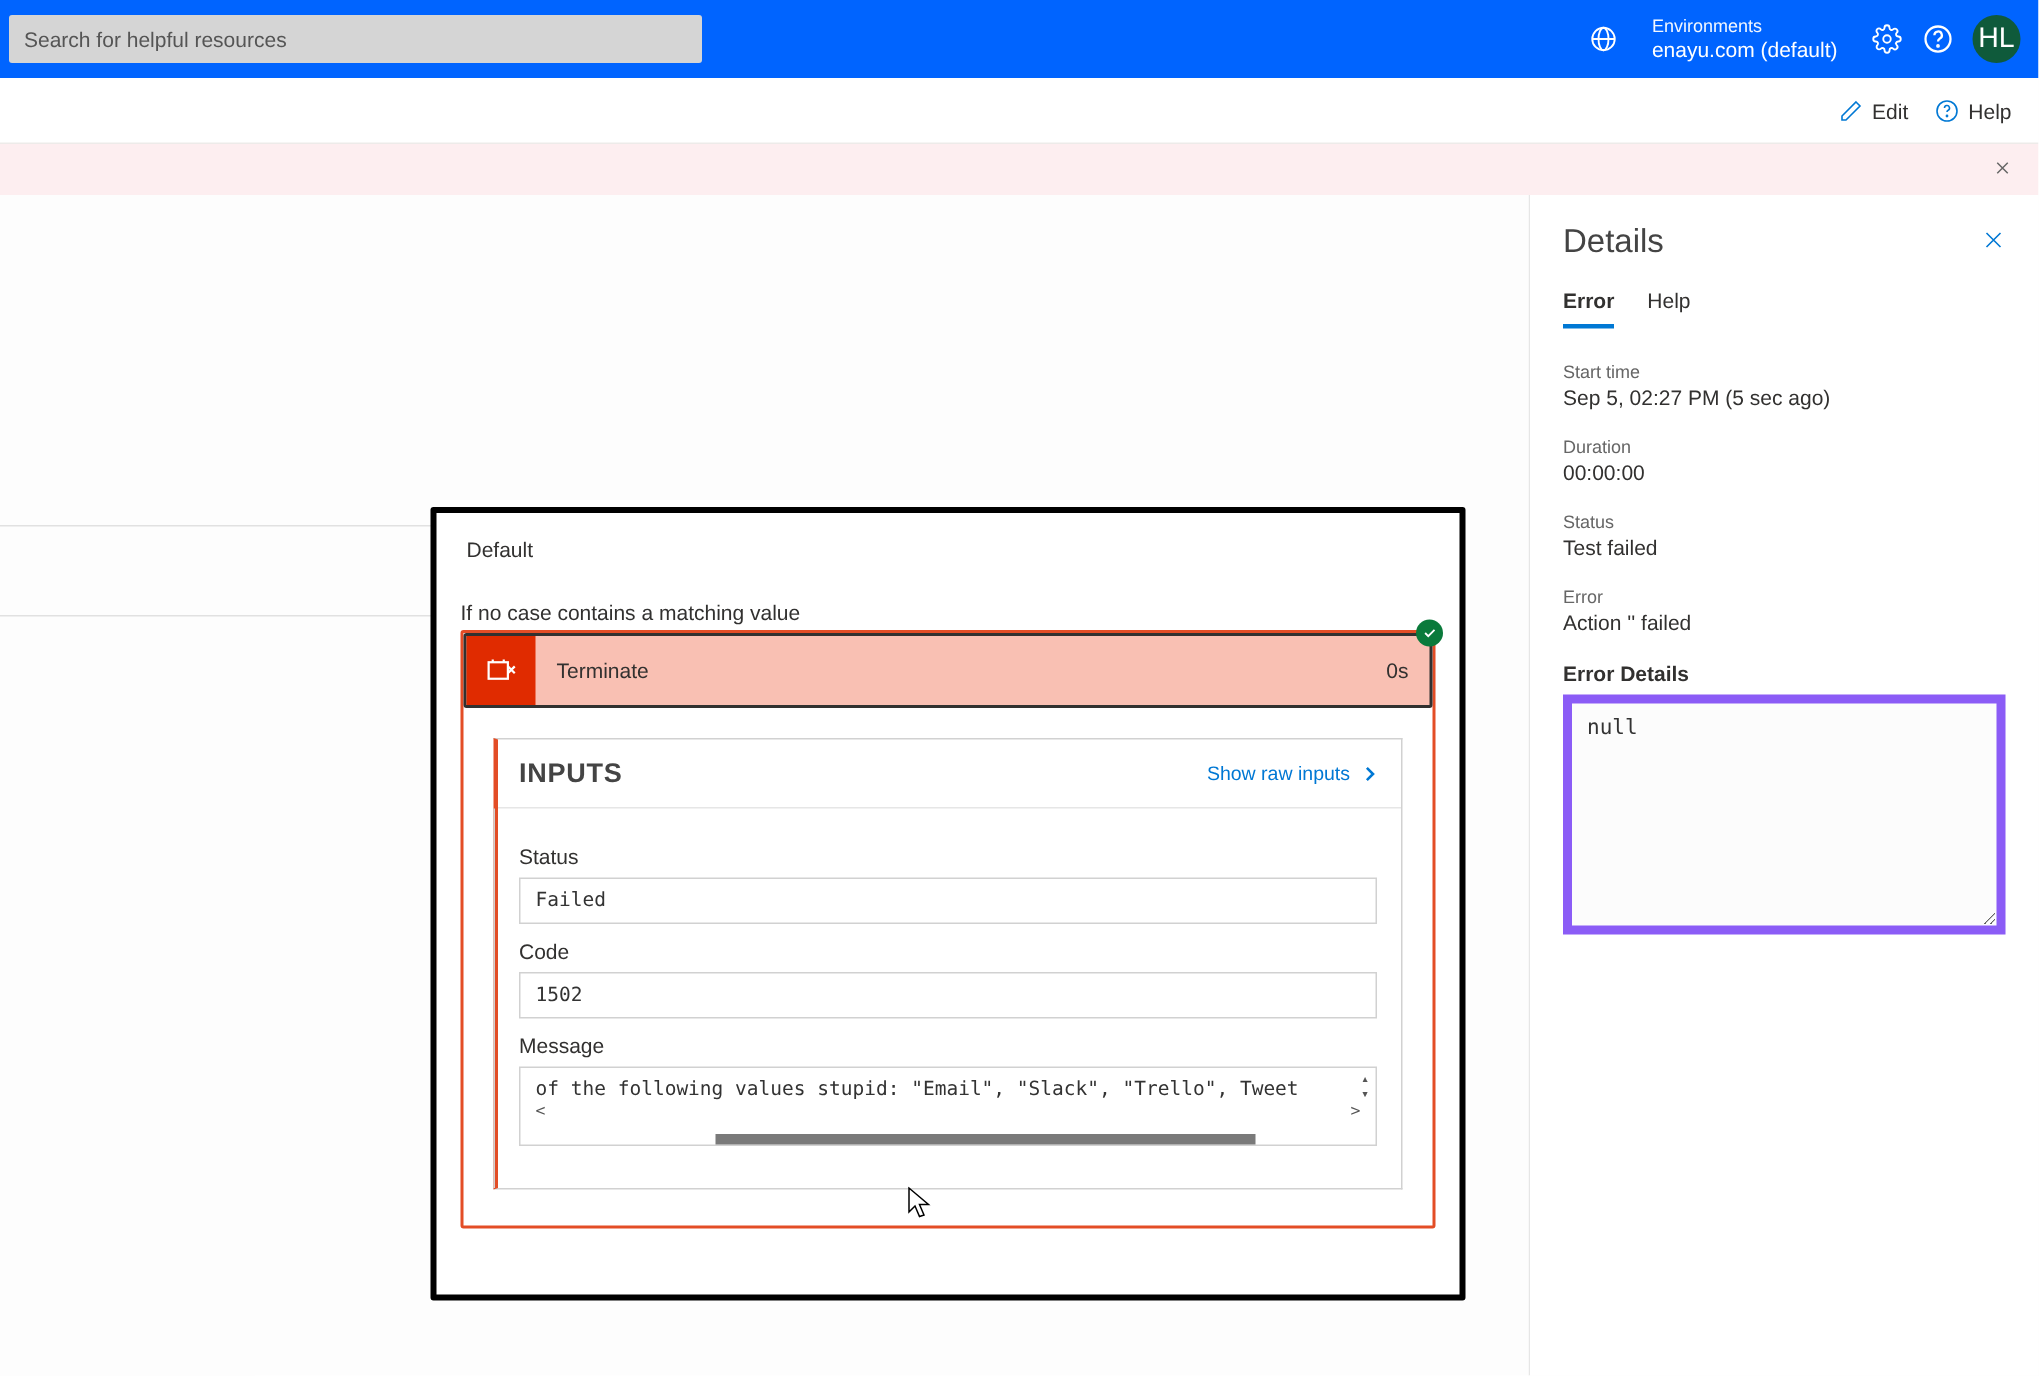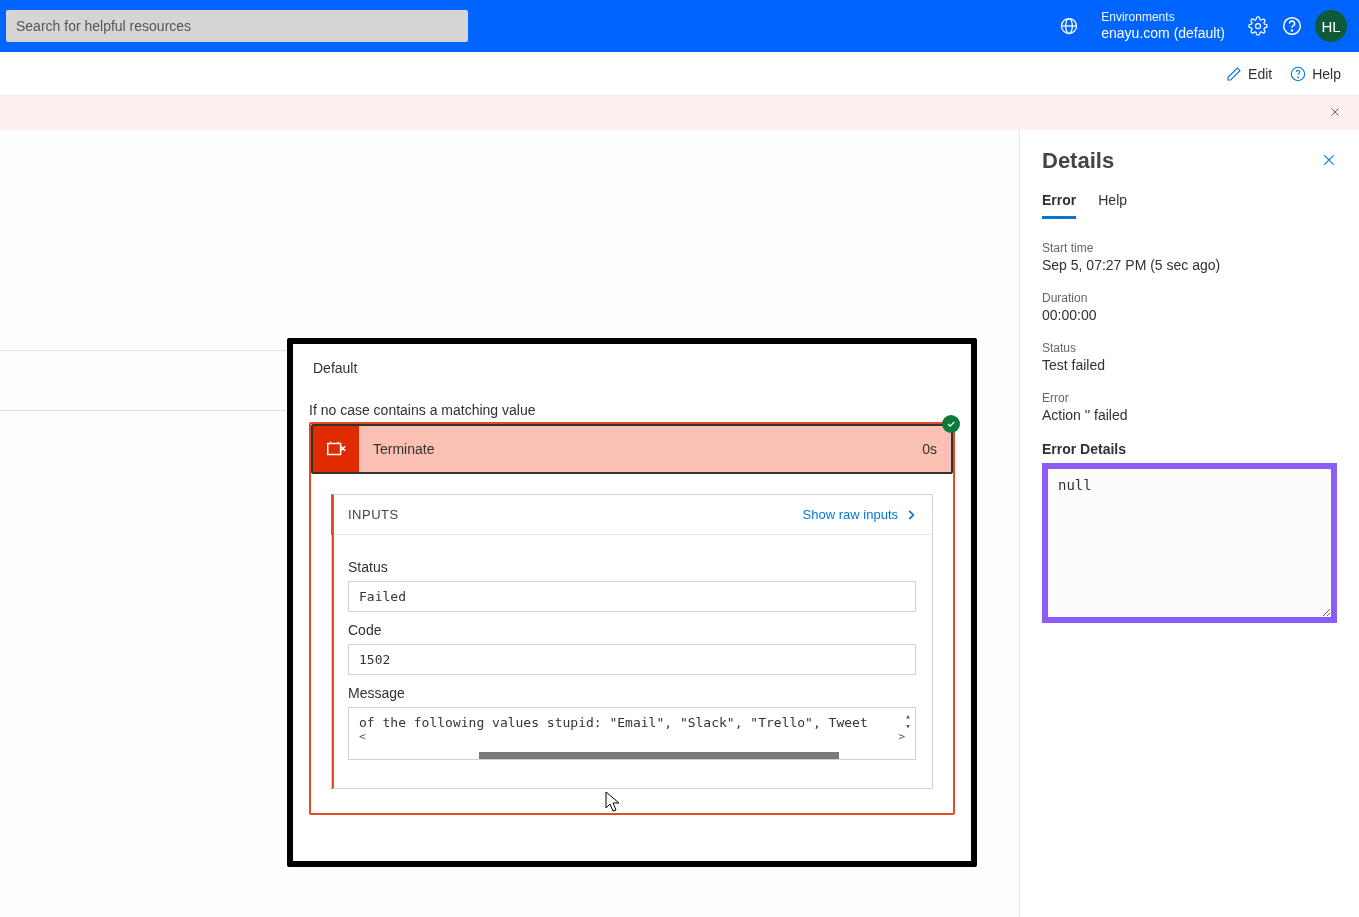--- a/index.html
+++ b/index.html
@@ -8,72 +8,72 @@
 
 .hdr { background: #0064ff; height: 52px; display: flex; align-items: center; padding: 0 12px 0 6px; color: #fff; }
 .search-wrap { display: flex; align-items: flex-start; gap: 6px; }
 .search-box { width: 462px; height: 32px; background: #d5d5d5; border: none; padding: 0 10px; font-size: 14px; color: #333; border-radius: 2px; }
 .search-box::placeholder { color: #555; }
 .hdr-spacer { flex: 1; }
 .env { display: flex; align-items: center; gap: 22px; margin-right: 16px; }
 .env-text .lbl { font-size: 12px; opacity: 0.95; line-height: 1.2; }
 .env-text .val { font-size: 14px; line-height: 1.2; }
 .hdr-icon { width: 34px; height: 34px; display:flex; align-items:center; justify-content:center; cursor:pointer; }
-.avatar { width: 32px; height: 32px; border-radius: 50%; background: #0f5a3b; color:#fff; display:flex; align-items:center; justify-content:center; font-size:15px; margin-left:6px; }
+.avatar { width: 32px; height: 32px; border-radius: 50%; background: #0f5a3b; color:#fff; display:flex; align-items:center; justify-content:center; font-size:19px; margin-left:6px; }
 
 
 .toolbar { height: 44px; background: #fff; display:flex; align-items:center; justify-content:flex-end; padding: 0 18px; gap: 18px; border-bottom: 1px solid #edebe9; }
 .tool-btn { display:flex; align-items:center; gap:6px; cursor:pointer; color:#323130; }
 .tool-btn svg { stroke:#0078d4; }
 
 
 .banner { height: 34px; background: #fdeef0; display:flex; align-items:center; justify-content:flex-end; padding: 0 18px; }
 .banner-close { color:#666; cursor:pointer; font-size: 13px; }
 
 
 .main { position:absolute; top:130px; left:0; right:0; bottom:0; display:flex; }
 .canvas { flex:1; position:relative; background:#fdfdfd; }
 .line1 { position:absolute; top:220px; left:0; width:305px; border-top:1px solid #e1e1e1; }
 .line2 { position:absolute; top:280px; left:0; width:305px; border-top:1px solid #e1e1e1; }
 
 
-.card-outer { position:absolute; left:287px; top:208px; width:690px; height:529px; background:#fff; border:6px solid #000000; border-radius:2px; padding:10px 16px 16px 16px; }
+.card-outer { position:absolute; left:287px; top:208px; width:690px; height:529px; background:#fff; border:4px solid #000000; border-radius:2px; padding:10px 16px 16px 16px; }
 .card-title { font-size:14px; margin: 6px 0 26px 4px; }
 .card-sub { font-size:14px; margin: 0 0 4px 0; }
 
 .term-box { border:2px solid #e34d26; border-radius:2px; position:relative; background:#fff; }
 .term-header { display:flex; align-items:center; height:50px; background:#f9c0b3; border:2px solid #323130; border-radius:2px; position:relative; }
 .term-icon-box { width:46px; height:100%; background:#e02b00; display:flex; align-items:center; justify-content:center; }
 .term-name { flex:1; padding-left:14px; font-size:14px; color:#323130; }
 .term-time { padding: 0 14px; color:#323130; }
 .term-check { position:absolute; right:-9px; top:-11px; width:18px; height:18px; border-radius:50%; background:#0a7a3b; display:flex; align-items:center; justify-content:center; }
 
 .inputs-section { padding: 20px 20px 24px 20px; }
 .inputs-card { border:1px solid #d1d1d1; border-left:3px solid #e34d26; background:#fff; }
 .inputs-head { display:flex; align-items:center; justify-content:space-between; padding: 12px 14px; border-bottom:1px solid #e6e6e6; }
-.inputs-title { font-size:13px; letter-spacing:.5px; font-weight:400; color:#444; }
+.inputs-title { font-size:18px; letter-spacing:.5px; font-weight:700; color:#444; }
 .raw-link { display:flex; align-items:center; gap:6px; color:#0078d4; cursor:pointer; font-size:13px; }
 .inputs-body { padding: 14px 16px 28px 16px; border-left:1px solid #d1d1d1; margin-left:-3px; }
 .fld-label { margin: 10px 0 6px 0; color:#323130; }
 .fld-box { border:1px solid #d1d1d1; padding: 7px 10px; font-family: ui-monospace, "Consolas", monospace; font-size:13px; color:#333; background:#fff; }
 .fld-msg { position:relative; }
 .fld-msg .track { height:7px;  margin-top:2px; }
 .fld-msg .thumb { position:absolute; bottom:0; left:130px; width:360px; height:7px; background:#7a7a7a; }
 .scroll-ctrl { position:absolute; right:0; top:4px; width:14px; display:flex; flex-direction:column; align-items:center; font-size:9px; color:#555; line-height:1; gap:1px;}
 .scroll-ctrl span{ display:block;}
 .fld-msg-inner { display:flex; justify-content:space-between; }
 .fld-msg-left { font-size:11px; color:#555; }
 .fld-msg-right { font-size:11px; color:#555; }
 
 .cursor { position:absolute; left:605px; top:791px; pointer-events:none; }
 
 
 .details { width:340px; border-left:1px solid #e6e6e6; padding: 18px 22px; background:#fff; }
 .details-hd { display:flex; align-items:center; justify-content:space-between; margin-bottom: 18px; }
-.details-hd h2 { font-weight:700; font-size:22px; color:#444; }
+.details-hd h2 { font-weight:400; font-size:22px; color:#444; }
 .details-close { color:#0078d4; cursor:pointer; }
 .tabs { display:flex; gap:22px; margin-bottom: 22px; }
 .tab { padding-bottom:8px; cursor:pointer; color:#323130; }
 .tab.active { border-bottom:3px solid #0078d4; font-weight:600; }
 .kv-lbl { font-size:12px; color:#666; margin-bottom:2px; }
 .kv-val { font-size:14px; color:#323130; margin-bottom:18px; }
 .err-det-lbl { font-size:14px; font-weight:600; margin-bottom:6px; }
 .err-box { width:100%; height:160px; border:6px solid #8b5cf6; padding:8px 10px; font-size:14px; color:#333; resize:both; background:#fcfcfc; }
 </style>
 </head>
@@ -211,21 +211,21 @@
             <path d="M5 5l14 14M19 5L5 19"></path>
           </svg>
       </span>
     </div>
     <div class="tabs">
       <div class="tab active">Error</div>
       <div class="tab">Help</div>
     </div>
 
     <div class="kv-lbl">Start time</div>
-    <div class="kv-val">Sep 5, 07:27 PM (5 sec ago)</div>
+    <div class="kv-val">Sep 5, 02:27 PM (5 sec ago)</div>
 
     <div class="kv-lbl">Duration</div>
     <div class="kv-val">00:00:00</div>
 
     <div class="kv-lbl">Status</div>
     <div class="kv-val">Test failed</div>
 
     <div class="kv-lbl">Error</div>
     <div class="kv-val">Action '' failed</div>
 

